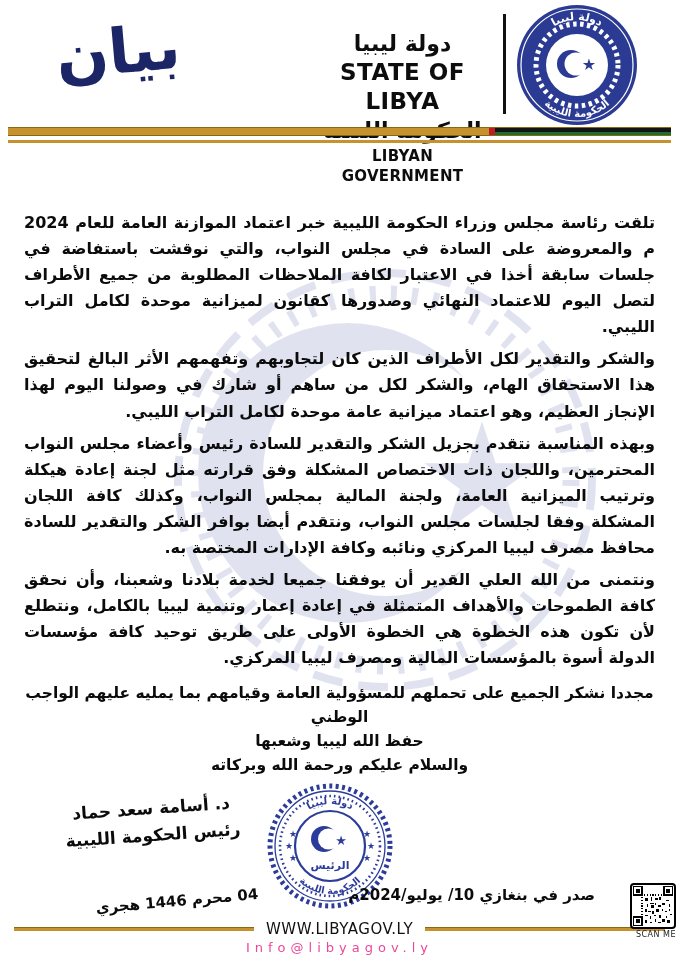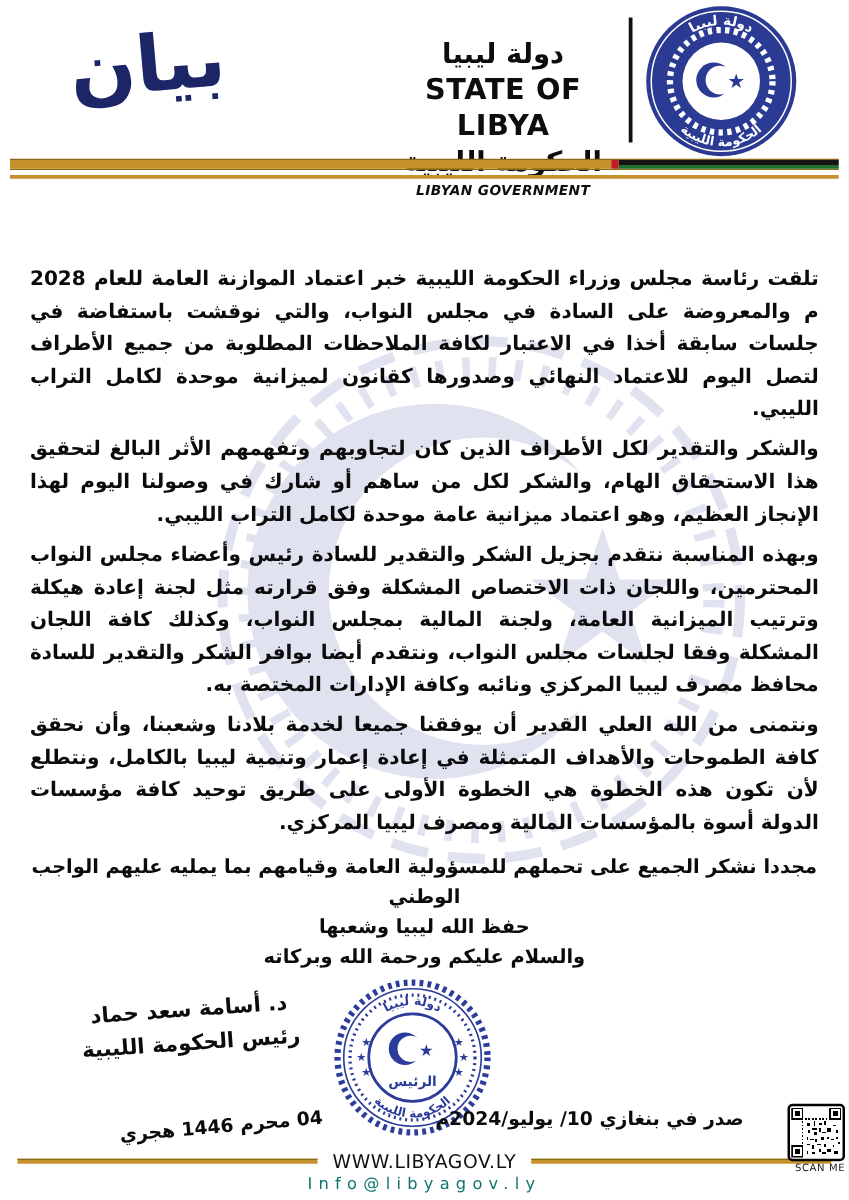--- a/index.html
+++ b/index.html
@@ -16,21 +16,21 @@
     font-size:62px;font-weight:bold;color:#1c2566;
     transform:rotate(-5deg);text-align:center;line-height:1.1;
   }
   .gov-block{
     position:absolute;right:184px;top:30px;width:185px;
     text-align:center;font-weight:bold;color:#0d0d0d;
   }
   .gov-block .ar1{font-size:22px;line-height:1.25;}
   .gov-block .en1{font-size:23px;letter-spacing:.5px;line-height:1.3;}
   .gov-block .ar2{font-size:22px;line-height:1.3;}
-  .gov-block .en2{font-size:11px;letter-spacing:.3px;line-height:1.35;font-style:italic;}
+  .gov-block .en2{font-size:15px;letter-spacing:.3px;line-height:1.35;}
   .vline{position:absolute;left:503px;top:14px;width:3px;height:100px;background:#111;}
   .emblem{position:absolute;left:516px;top:4px;width:122px;height:122px;}
 
   
   .sep{position:absolute;left:8px;right:8px;top:127px;}
   .sep .band{display:flex;height:7px;border-top:1px solid #8a6713;border-bottom:1px solid #8a6713;}
   .sep .goldpart{flex:1;background:#c5922e;}
   .sep .red{width:6px;background:#c01d23;}
   .sep .flagpart{width:176px;display:flex;flex-direction:column;}
   .sep .black{flex:1;background:#141414;}
@@ -70,21 +70,21 @@
     font-size:15px;font-weight:bold;z-index:2;
   }
   .qr-wrap{position:absolute;left:630px;top:871px;width:52px;text-align:center;z-index:3;margin-top:12px;}
   .qr-box{width:46px;height:46px;border:2px solid #000;border-radius:4px;background:#fff;padding:1px;box-sizing:border-box;}
   .qr-label{font-size:8px;color:#222;margin-top:1px;letter-spacing:.5px;}
 
   
   .site-row{position:absolute;left:14px;right:14px;top:920px;display:flex;align-items:center;gap:12px;z-index:2;}
   .site-row .hr{flex:1;height:3px;background:#c5922e;border-top:1px solid #8a6713;}
   .site-row .site{font-size:15px;font-weight:normal;color:#101010;letter-spacing:.5px;white-space:nowrap;text-align:center;}
-  .email{position:absolute;left:0;right:0;top:940px;text-align:center;font-size:13px;letter-spacing:5px;color:#0f766e;z-index:2;}
+  .email{position:absolute;left:0;right:0;top:940px;text-align:center;font-size:13px;letter-spacing:5px;color:#ec4899;z-index:2;}
 </style>
 </head>
 <body>
 
 <div class="page">
 
   <div class="watermark">
     <svg viewBox="0 0 530 500" width="530" height="500">
       <g stroke="#ccd2e5" fill="none">
         <circle cx="265" cy="245" r="207" stroke-width="8" stroke-dasharray="30 16"></circle>
@@ -136,21 +136,21 @@
       <div class="flagpart">
         <div class="black"></div>
         <div class="green"></div>
       </div>
     </div>
     <div class="thin"></div>
   </div>
 
 
   <div class="content">
-    <p>تلقت رئاسة مجلس وزراء الحكومة الليبية خبر اعتماد الموازنة العامة للعام 2028 م والمعروضة على السادة في مجلس النواب، والتي نوقشت باستفاضة في جلسات سابقة أخذا في الاعتبار لكافة الملاحظات المطلوبة  من جميع الأطراف لتصل اليوم للاعتماد النهائي وصدورها كقانون لميزانية موحدة لكامل التراب الليبي.</p>
+    <p>تلقت رئاسة مجلس وزراء الحكومة الليبية خبر اعتماد الموازنة العامة للعام 2024 م والمعروضة على السادة في مجلس النواب، والتي نوقشت باستفاضة في جلسات سابقة أخذا في الاعتبار لكافة الملاحظات المطلوبة  من جميع الأطراف لتصل اليوم للاعتماد النهائي وصدورها كقانون لميزانية موحدة لكامل التراب الليبي.</p>
     <p>والشكر والتقدير لكل الأطراف الذين كان لتجاوبهم وتفهمهم الأثر البالغ لتحقيق هذا الاستحقاق الهام، والشكر لكل من ساهم أو شارك في وصولنا اليوم لهذا الإنجاز العظيم، وهو اعتماد ميزانية عامة موحدة لكامل التراب الليبي.</p>
     <p>وبهذه المناسبة نتقدم بجزيل الشكر والتقدير للسادة رئيس وأعضاء مجلس النواب المحترمين، واللجان ذات الاختصاص المشكلة وفق قرارته مثل لجنة إعادة هيكلة وترتيب الميزانية العامة، ولجنة المالية بمجلس النواب، وكذلك كافة اللجان المشكلة وفقا لجلسات مجلس النواب، ونتقدم أيضا بوافر الشكر والتقدير للسادة محافظ مصرف ليبيا المركزي ونائبه وكافة الإدارات المختصة به.</p>
     <p class="gap">ونتمنى من الله العلي القدير أن يوفقنا جميعا لخدمة بلادنا وشعبنا، وأن نحقق كافة الطموحات والأهداف المتمثلة في إعادة إعمار وتنمية ليبيا بالكامل، ونتطلع لأن تكون هذه الخطوة هي الخطوة الأولى على طريق توحيد كافة مؤسسات الدولة أسوة بالمؤسسات المالية ومصرف ليبيا المركزي.</p>
     <div class="closing">
       <div>مجددا نشكر الجميع على تحملهم للمسؤولية العامة وقيامهم بما يمليه عليهم الواجب الوطني</div>
       <div>حفظ الله ليبيا وشعبها</div>
       <div>والسلام عليكم ورحمة الله وبركاته</div>
     </div>
   </div>
 

